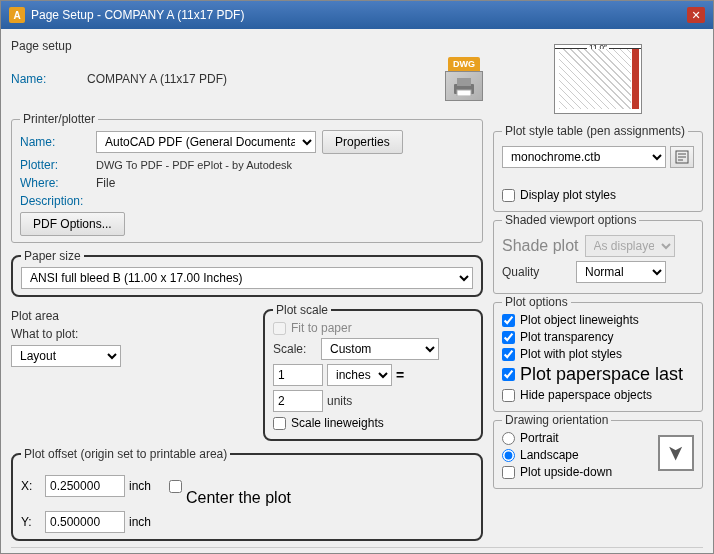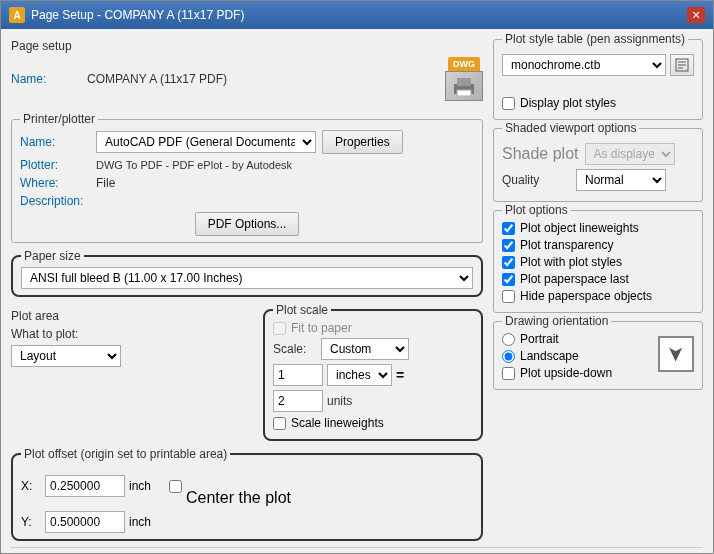--- a/index.html
+++ b/index.html
@@ -293,21 +293,21 @@
             <span class="field-label">Plotter:</span>
             <span style="font-size:11px;color:#333;">DWG To PDF - PDF ePlot - by Autodesk</span>
           </div>
           <div class="field-row">
             <span class="field-label">Where:</span>
             <span style="font-size:12px;color:#333;">File</span>
           </div>
           <div class="field-row">
             <span class="field-label">Description:</span>
           </div>
-          <div style="display:flex;justify-content:center;margin-top:2px;">
+          <div style="display:flex;justify-content:flex-start;margin-top:2px;">
             <button class="btn">PDF Options...</button>
           </div>
         </div>
 
         <div class="group-box group-box-highlighted" style="margin-bottom:4px;">
           <span class="group-box-title" style="background:#f0f0f0;font-size:12px;">Paper size</span>
           <select style="width:100%;margin-top:4px;">
             <option>ANSI full bleed B (11.00 x 17.00 Inches)</option>
           </select>
         </div>
@@ -325,21 +325,21 @@
           </div>
 
           <div class="group-box group-box-highlighted" style="width:220px;">
             <span class="group-box-title" style="background:#f0f0f0;font-size:12px;">Plot scale</span>
             <div class="checkbox-row" style="margin-top:4px;">
               <input type="checkbox" id="fit-paper" disabled="" style="">
               <label for="fit-paper" style="color:#888;font-size:12px;">Fit to paper</label>
             </div>
             <div class="field-row">
               <span style="font-size:12px;color:#333;min-width:42px;">Scale:</span>
-              <select style="width:88px;">
+              <select style="width:118px;">
                 <option>Custom</option>
               </select>
             </div>
             <div style="display:flex;align-items:center;gap:4px;margin-top:4px;">
               <input type="text" class="input-xsmall" value="1" style="width: 50px;">
               <select style="width:65px;">
                 <option>inches</option>
               </select>
               <span class="scale-equals">=</span>
             </div>
@@ -370,20 +370,36 @@
           <div style="display:flex;align-items:center;gap:4px;margin-top:4px;">
             <span style="font-size:12px;min-width:20px;">Y:</span>
             <input type="text" class="input-coord" value="0.500000" style="">
             <span style="font-size:12px;">inch</span>
           </div>
         </div>
       </div>
 
       <div class="right-panel">
 
+        <div style="display:flex;justify-content:center;margin-bottom:4px;">
+          <div style="position:relative;width:100px;height:80px;">
+
+            <div style="position:relative;width:88px;height:70px;background:white;border:1px solid #888;overflow:hidden;margin:5px auto 0;">
+
+              <div style="position:absolute;top:0;left:0;right:0;height:4px;border-bottom:1px solid #333;display:flex;align-items:center;justify-content:center;">
+                <span style="position:absolute;top:-2px;font-size:8px;background:white;padding:0 2px;">11.0″</span>
+              </div>
+
+              <div style="position:absolute;top:4px;left:4px;right:10px;bottom:4px;background:repeating-linear-gradient(45deg,#ccc,#ccc 1px,white 1px,white 5px);"></div>
+
+              <div style="position:absolute;right:2px;top:4px;bottom:4px;width:7px;background:#c0392b;"></div>
+
+            </div>
+          </div>
+        </div>
 
         <div class="group-box" style="padding-top:10px;">
           <span class="group-box-title">Plot style table (pen assignments)</span>
           <div class="plot-style-row" style="margin-top:4px;">
             <select style="flex:1;">
               <option>monochrome.ctb</option>
             </select>
             <button class="plot-table-btn">
               <svg width="14" height="14">
                 <rect x="1" y="1" width="12" height="12" fill="none" stroke="#555" stroke-width="1"></rect>
@@ -424,21 +440,21 @@
           <div class="checkbox-row">
             <input type="checkbox" id="po1" checked="" style="">
             <label for="po1" style="font-size:12px;">Plot transparency</label>
           </div>
           <div class="checkbox-row">
             <input type="checkbox" id="po2" checked="" style="">
             <label for="po2" style="font-size:12px;">Plot with plot styles</label>
           </div>
           <div class="checkbox-row">
             <input type="checkbox" id="po3" checked="" style="">
-            <label for="po3" style="font-size:12px;">Plot paperspace last</label>
+            <label for="po3" style="font-size:18px;">Plot paperspace last</label>
           </div>
           <div class="checkbox-row">
             <input type="checkbox" id="po4" style="">
             <label for="po4" style="font-size:12px;">Hide paperspace objects</label>
           </div>
         </div>
 
         <div class="group-box" style="padding-top:10px;">
           <span class="group-box-title">Drawing orientation</span>
           <div style="display:flex;align-items:flex-start;justify-content:space-between;">

